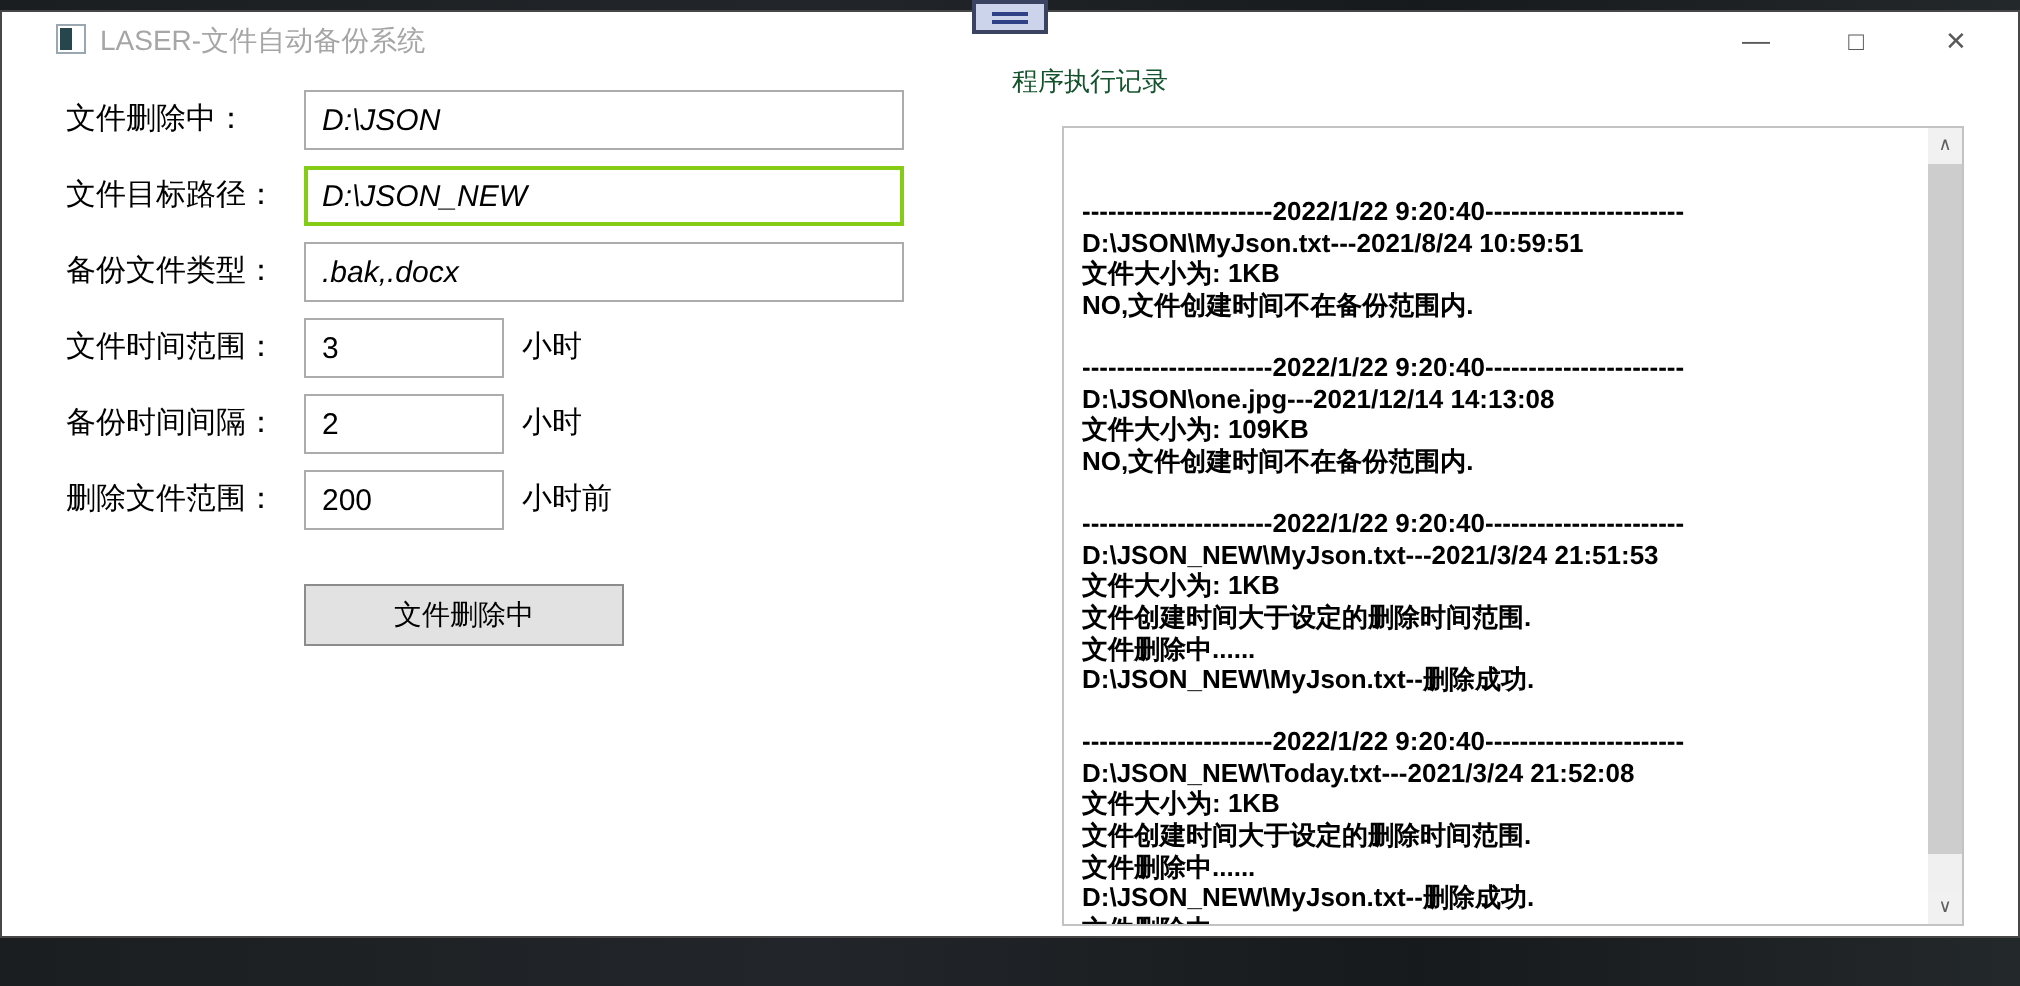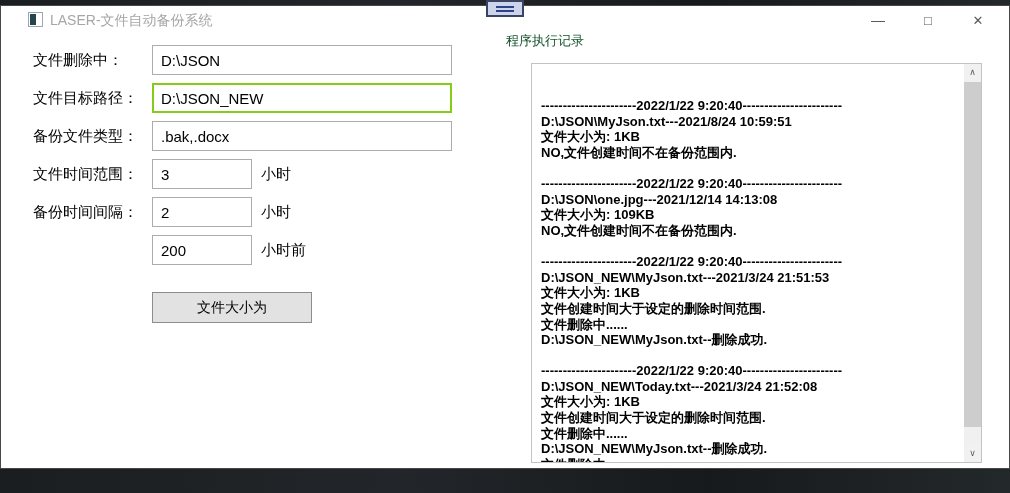--- a/index.html
+++ b/index.html
@@ -52,21 +52,21 @@
   .form-label {
     position:absolute; left:32px; top:0; height:30px; line-height:30px;
     font-size:15px; color:#000; white-space:nowrap;
   }
   .textbox {
     position:absolute; left:151px; top:0; height:30px;
     border:1px solid #acacac; background:#fff;
     font-family:"Liberation Sans", sans-serif; font-size:15px; color:#000;
     padding:0 8px; outline:none;
   }
-  .textbox.wide   { width:300px; }
+  .textbox.wide   { width:300px;font-style:italic; }
   .textbox.narrow { width:100px; }
   .textbox.focused { border:2px solid #84cc16; padding:0 7px; }
   .suffix-label {
     position:absolute; left:260px; top:0; height:30px; line-height:30px;
     font-size:15px; color:#000; white-space:nowrap;
   }
   .pause-button {
     position:absolute; left:151px; top:286px; width:160px; height:31px;
     background:#e2e2e2; border:1px solid #8c8c8c;
     font-family:"Liberation Sans", sans-serif; font-size:14px; color:#000;
@@ -148,25 +148,26 @@
     <span class="suffix-label">小时</span>
   </div>
 
   <div class="form-row" style="top:191px">
     <span class="form-label">备份时间间隔：</span>
     <input class="textbox narrow" value="2" style="">
     <span class="suffix-label">小时</span>
   </div>
 
   <div class="form-row" style="top:229px">
+    <span class="form-label">删除文件范围：</span>
     <input class="textbox narrow" value="200" style="">
     <span class="suffix-label">小时前</span>
   </div>
 
-  <button class="pause-button">文件大小为</button>
+  <button class="pause-button">文件删除中</button>
 
   <div class="log-heading">程序执行记录</div>
 
   <div class="log-box">
     <div class="log-content">
         <div class="log-line"></div>
         <div class="log-line"></div>
         <div class="log-line">----------------------2022/1/22 9:20:40-----------------------</div>
         <div class="log-line">D:\JSON\MyJson.txt---2021/8/24 10:59:51</div>
         <div class="log-line">文件大小为: 1KB</div>

